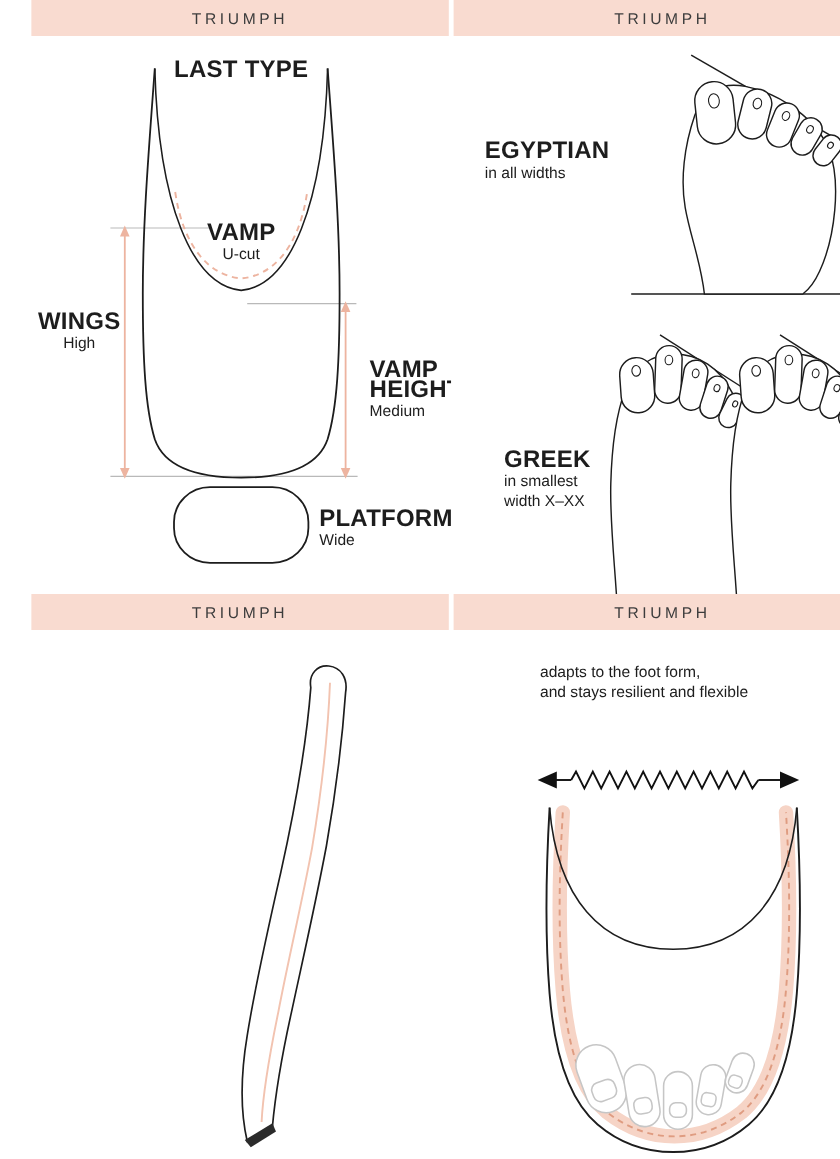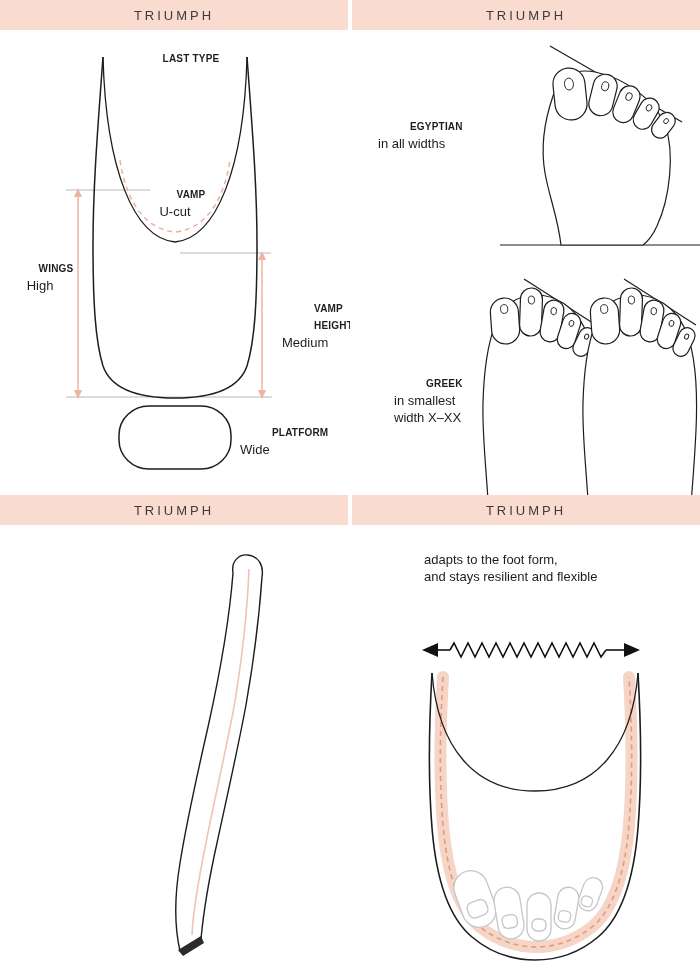--- a/index.html
+++ b/index.html
@@ -1,27 +1,27 @@
 <!DOCTYPE html>
 <html><head>
 <meta charset="utf-8">
 <style>
   * { margin:0; padding:0; box-sizing:border-box; }
   html,body { background:#ffffff; }
   body { font-family:"Liberation Sans", sans-serif; color:#1d1d1d; }
   .sheet { width:700px; height:966px; display:grid;
-           grid-template-columns:350px 350px; grid-template-rows:495px 471px; }
+           grid-template-columns:350px 350px; grid-template-rows:495px 471px;padding-left:26px; }
   .panel { position:relative; overflow:hidden; background:#fff; }
   .panel-header { height:30px; background:#f9dbd0; display:flex; align-items:center; justify-content:center; }
   .panel.pleft  .panel-header { margin-right:2px; }
   .panel.pright .panel-header { margin-left:2px; }
   .panel-header span { font-size:13px; letter-spacing:3px; color:#3c3c3c; }
   svg.art { position:absolute; left:0; top:30px; display:block; }
   .lbl { position:absolute; line-height:17px; }
-  .b { font-weight:bold; font-size:10px; letter-spacing:.2px;margin-left:32px; }
+  .b { font-weight:bold; font-size:20px; letter-spacing:.2px; }
   .r { font-size:13px; }
   .pre { white-space:pre-line; }
   .center { text-align:center; }
   .gap { margin-top:5px; }
 </style>
 </head>
 <body>
 
 <div class="sheet">
 

